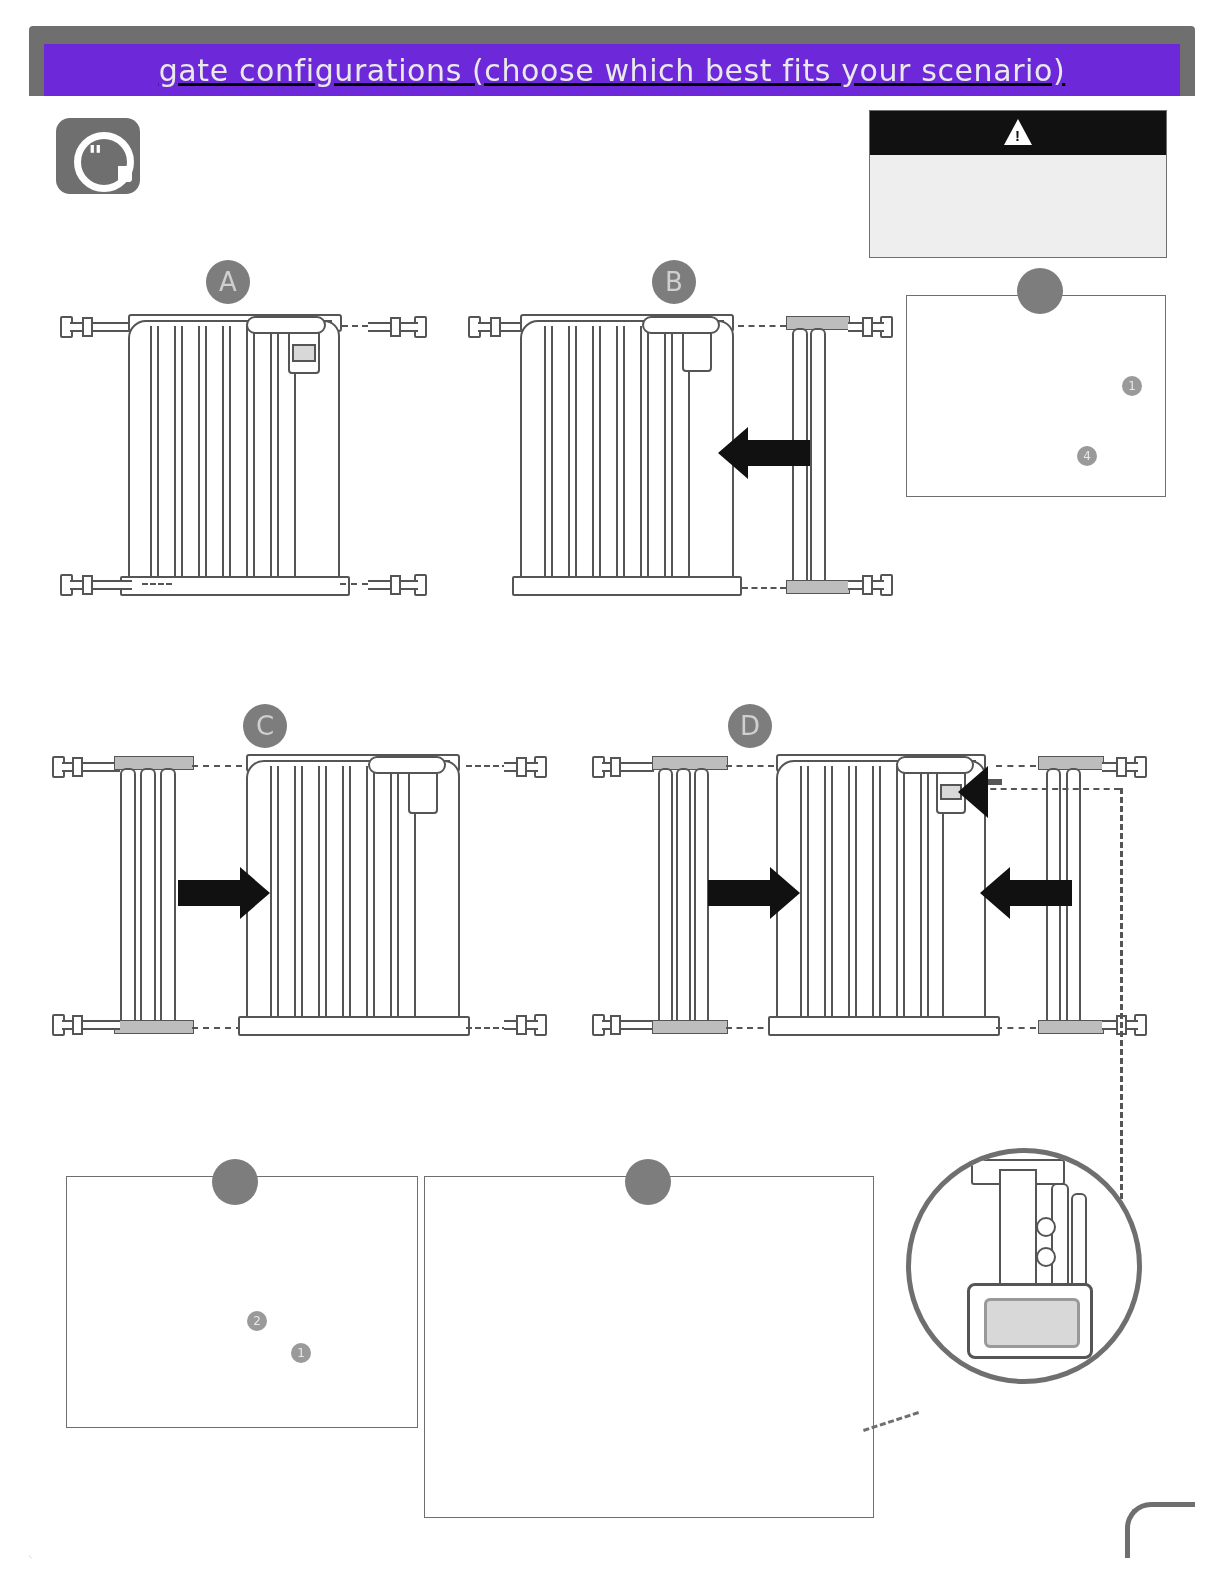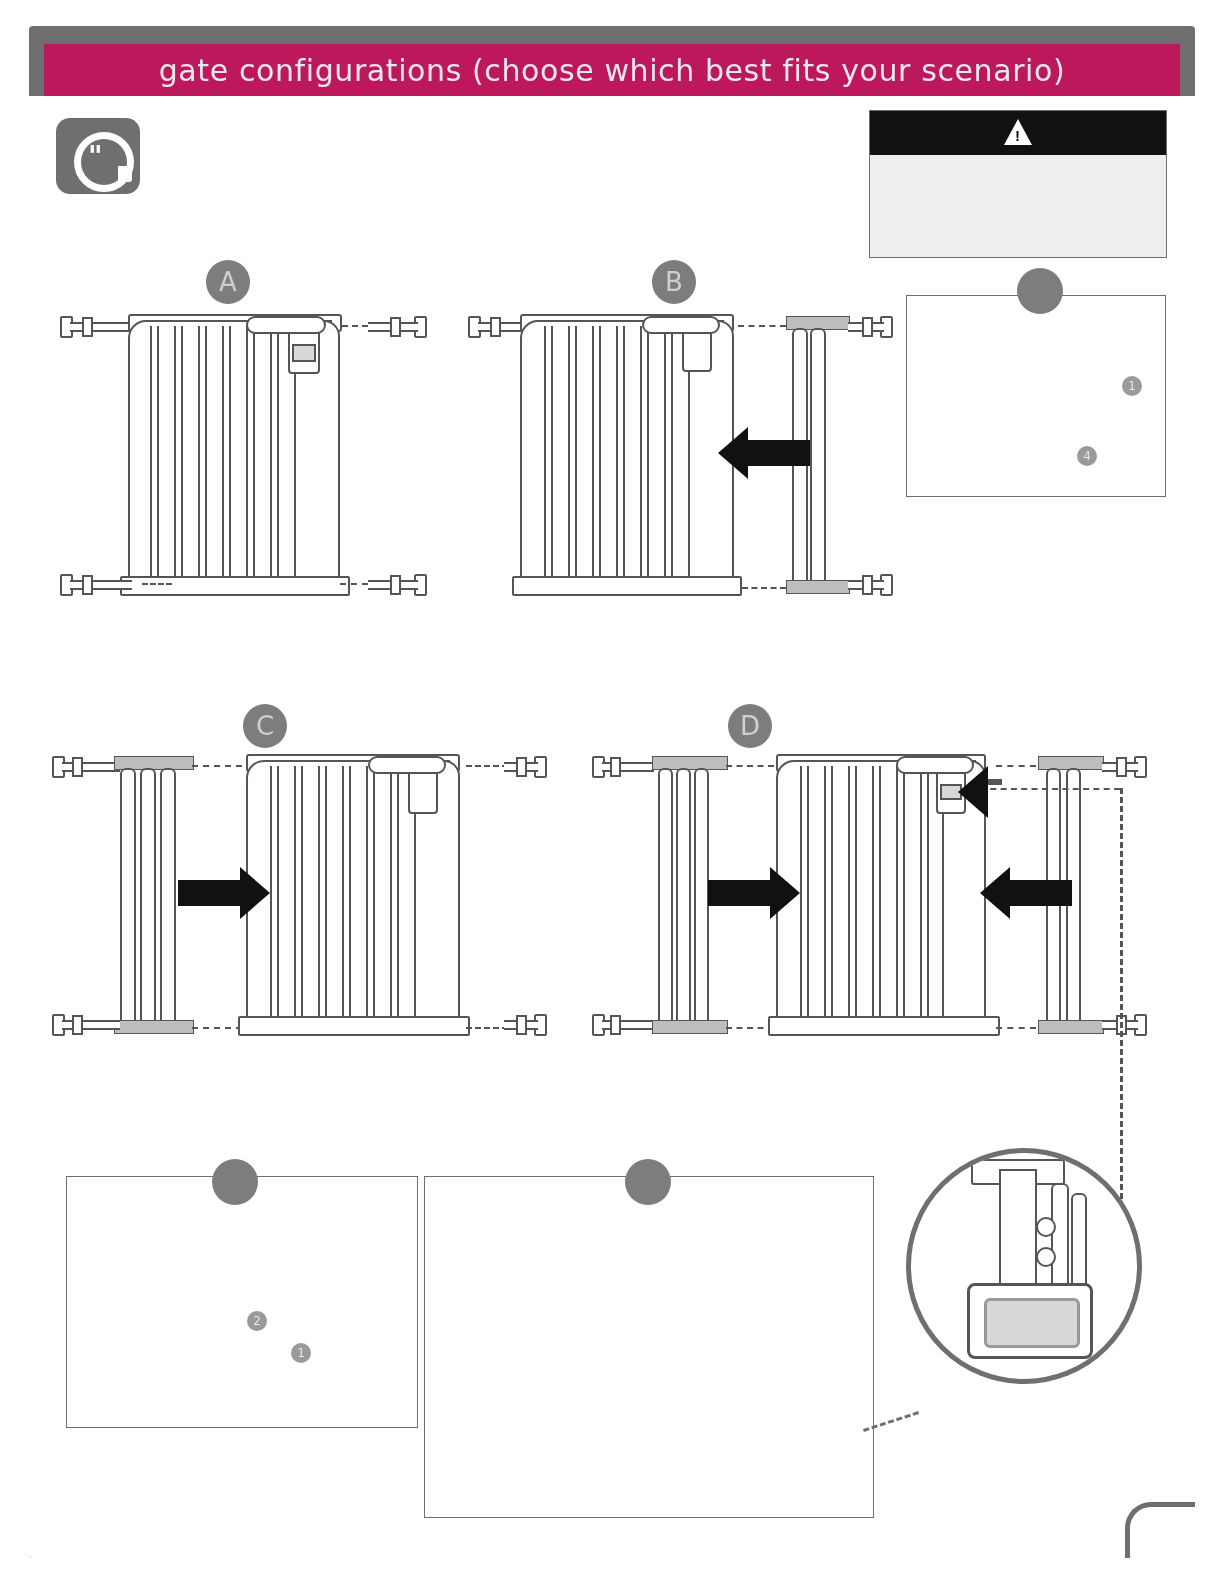--- a/index.html
+++ b/index.html
@@ -9,22 +9,22 @@
   
   .frame{position:absolute;left:29px;top:26px;width:1166px;height:1532px;background:#6f6f6f;
          border-radius:4px 4px 14px 4px;}
   .frame-inner{position:absolute;left:29px;top:96px;width:1166px;height:1462px;background:#ffffff;
          border-radius:0 0 14px 4px;}
   
   .notch{position:absolute;right:29px;bottom:26px;width:70px;height:56px;background:#ffffff;
          border-left:5px solid #6f6f6f;border-top:5px solid #6f6f6f;border-radius:26px 0 0 0;
          box-sizing:border-box;}
 
-  .banner{position:absolute;left:44px;top:44px;width:1136px;height:52px;background:#be185d;
-          display:flex;align-items:center;}
+  .banner{position:absolute;left:44px;top:44px;width:1136px;height:52px;background:#6d28d9;
+          display:flex;align-items:center;text-decoration:underline;}
   .banner-title{color:#e9e9e9;font-size:30px;letter-spacing:0.6px;width:100%;text-align:center;
           font-family:"DejaVu Sans",sans-serif;}
 
   
   .tape-icon{position:absolute;left:56px;top:118px;width:84px;height:76px;background:#6f6f6f;border-radius:14px;}
   .tape-icon .ring{position:absolute;left:18px;top:14px;width:46px;height:46px;border:7px solid #fff;border-radius:50%;}
   .tape-icon .quote{position:absolute;left:32px;top:22px;color:#fff;font-size:28px;font-weight:bold;font-family:"DejaVu Serif",serif;}
   .tape-icon .tab{position:absolute;left:62px;top:48px;width:14px;height:16px;background:#fff;border-radius:0 0 3px 3px;}
 
   

